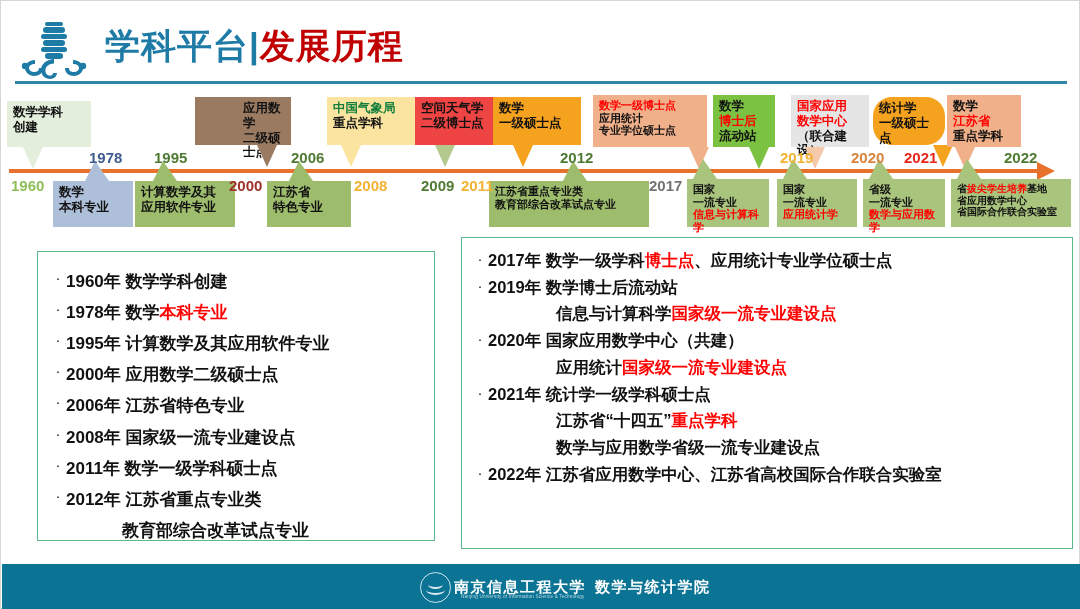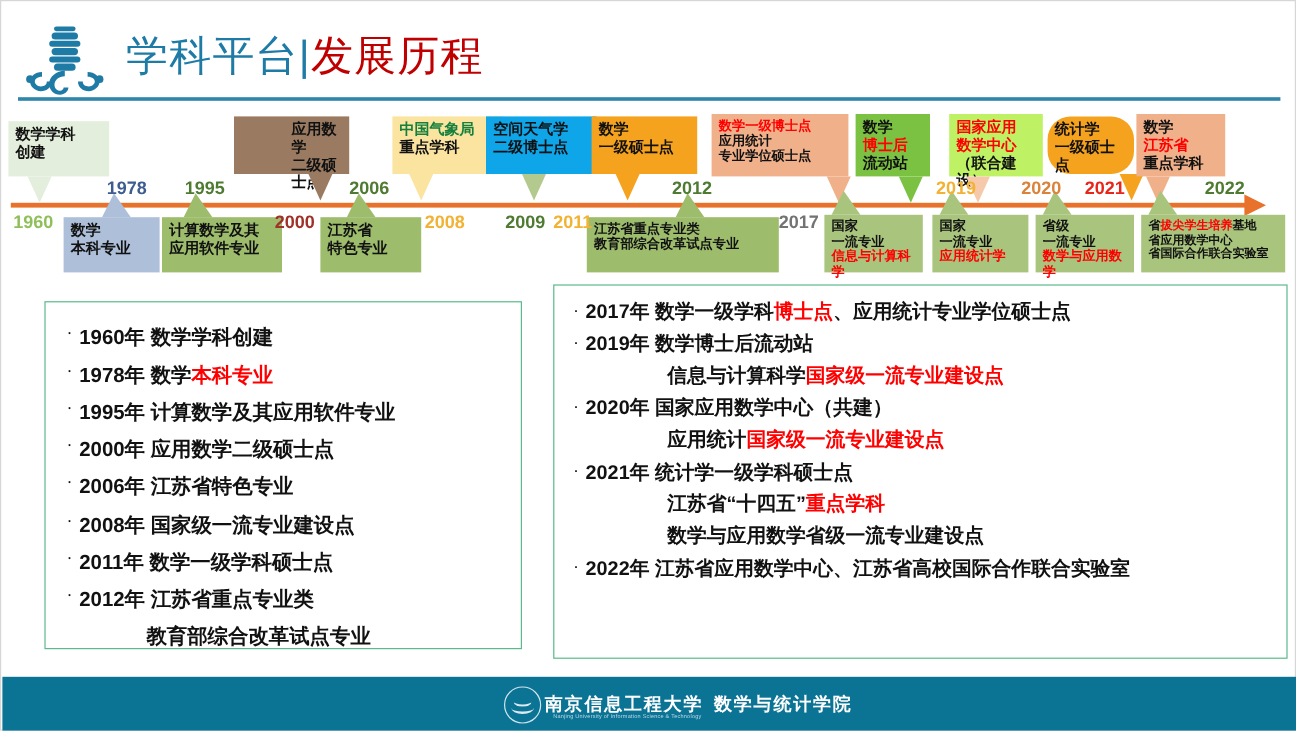--- a/index.html
+++ b/index.html
@@ -13,21 +13,21 @@
   #slide{
     position:absolute;left:0;top:0;width:1080px;height:609px;
     background:#ffffff;
     border:1px solid #d6d6d6;
     box-sizing:border-box;
   }
 
   
   #header{position:absolute;left:0;top:0;width:1080px;height:92px;}
   #logo-ornament{position:absolute;left:14px;top:17px;width:78px;height:62px;}
-  #title{position:absolute;left:104px;top:22px;font-size:35px;font-weight:normal;letter-spacing:1px;white-space:nowrap;}
+  #title{position:absolute;left:104px;top:22px;font-size:35px;font-weight:bold;letter-spacing:1px;white-space:nowrap;}
   #title .t-blue{color:#1E7BA6;}
   #title .t-bar{color:#1E7BA6;}
   #title .t-red{color:#C00000;}
   #header-rule{position:absolute;left:14px;top:80px;width:1052px;height:3px;background:#2E86AB;}
 
   
   #timeline{position:absolute;left:0;top:92px;width:1080px;height:140px;}
   #axis{position:absolute;left:8px;top:76px;width:1030px;height:4px;background:#E8722B;}
   #axis-head{
     position:absolute;left:1036px;top:69px;width:0;height:0;
@@ -108,21 +108,21 @@
         <div class="tl-box " style="left: 194px; top: 4px; width: 96px; height: 48px; background: rgb(154, 123, 98); padding-left: 48px;">
           <div><span style="color:#111111">应用数学</span></div>
           <div><span style="color:#111111">二级硕士点</span></div>
         </div>
         <div class="tl-tail" style="left: 256px; top: 52px; border-left: 10px solid transparent; border-right: 10px solid transparent; border-top: 22px solid rgb(154, 123, 98);"></div>
         <div class="tl-box " style="left: 326px; top: 4px; width: 92px; height: 48px; background: rgb(251, 227, 160);">
           <div><span style="color:#15803d">中国气象局</span></div>
           <div><span style="color:#111111">重点学科</span></div>
         </div>
         <div class="tl-tail" style="left: 340px; top: 52px; border-left: 10px solid transparent; border-right: 10px solid transparent; border-top: 22px solid rgb(251, 227, 160);"></div>
-        <div class="tl-box " style="left: 404px; top: 4px; width: 92px; height: 48px; background: #0ea5e9;">
+        <div class="tl-box " style="left: 414px; top: 4px; width: 92px; height: 48px; background: #ef4444;">
           <div><span style="color:#111111">空间天气学</span></div>
           <div><span style="color:#111111">二级博士点</span></div>
         </div>
         <div class="tl-tail" style="left: 434px; top: 52px; border-left: 10px solid transparent; border-right: 10px solid transparent; border-top: 22px solid rgb(179, 201, 142);"></div>
         <div class="tl-box " style="left: 492px; top: 4px; width: 88px; height: 48px; background: rgb(245, 162, 30);">
           <div><span style="color:#111111">数学</span></div>
           <div><span style="color:#111111">一级硕士点</span></div>
         </div>
         <div class="tl-tail" style="left: 512px; top: 52px; border-left: 10px solid transparent; border-right: 10px solid transparent; border-top: 22px solid rgb(245, 162, 30);"></div>
         <div class="tl-box small" style="left: 592px; top: 2px; width: 114px; height: 52px; background: rgb(240, 176, 138);">
@@ -130,21 +130,21 @@
           <div><span style="color:#111111">应用统计</span></div>
           <div><span style="color:#111111">专业学位硕士点</span></div>
         </div>
         <div class="tl-tail" style="left: 688px; top: 54px; border-left: 10px solid transparent; border-right: 10px solid transparent; border-top: 22px solid rgb(240, 176, 138);"></div>
         <div class="tl-box " style="left: 712px; top: 2px; width: 62px; height: 52px; background: rgb(124, 194, 66);">
           <div><span style="color:#111111">数学</span></div>
           <div><span style="color:#FF0000">博士后</span></div>
           <div><span style="color:#111111">流动站</span></div>
         </div>
         <div class="tl-tail" style="left: 748px; top: 54px; border-left: 10px solid transparent; border-right: 10px solid transparent; border-top: 22px solid rgb(124, 194, 66);"></div>
-        <div class="tl-box " style="left: 790px; top: 2px; width: 78px; height: 52px; background: #bef264;">
+        <div class="tl-box " style="left: 790px; top: 2px; width: 78px; height: 52px; background: #e5e5e5;">
           <div><span style="color:#FF0000">国家应用</span></div>
           <div><span style="color:#FF0000">数学中心</span></div>
           <div><span style="color:#111111">（联合建设）</span></div>
         </div>
         <div class="tl-tail" style="left: 804px; top: 54px; border-left: 10px solid transparent; border-right: 10px solid transparent; border-top: 22px solid rgb(246, 201, 170);"></div>
         <div class="tl-box " style="left: 872px; top: 4px; width: 72px; height: 48px; background: rgb(245, 162, 30); border-radius: 19px;">
           <div><span style="color:#111111">统计学</span></div>
           <div><span style="color:#111111">一级硕士点</span></div>
         </div>
         <div class="tl-tail" style="left: 932px; top: 52px; border-left: 10px solid transparent; border-right: 10px solid transparent; border-top: 22px solid rgb(245, 162, 30);"></div>

